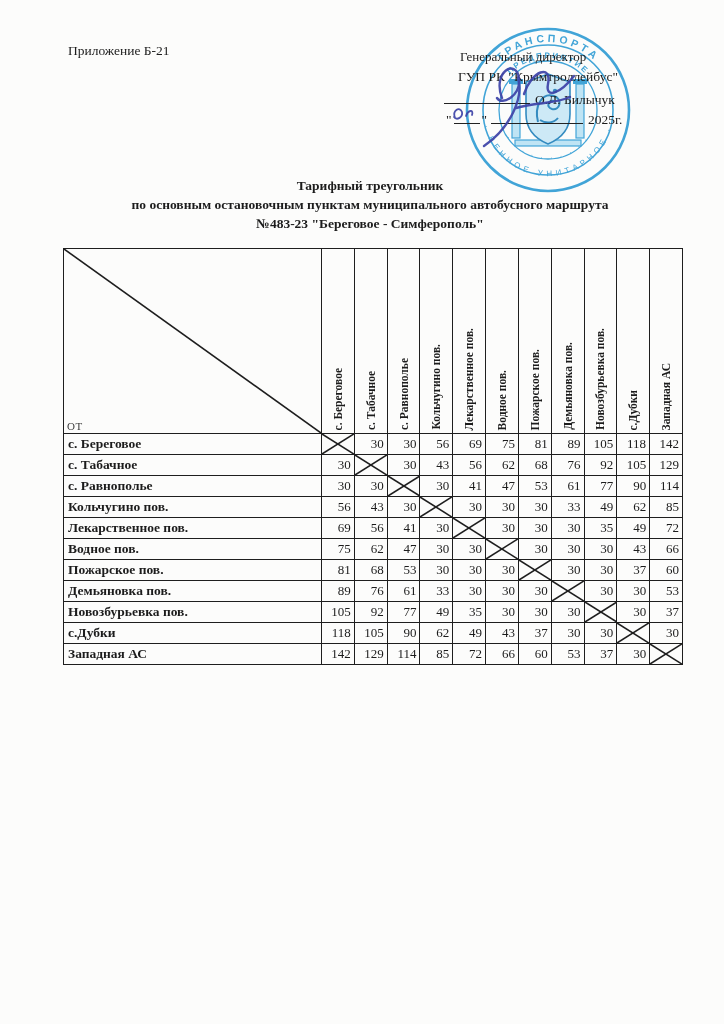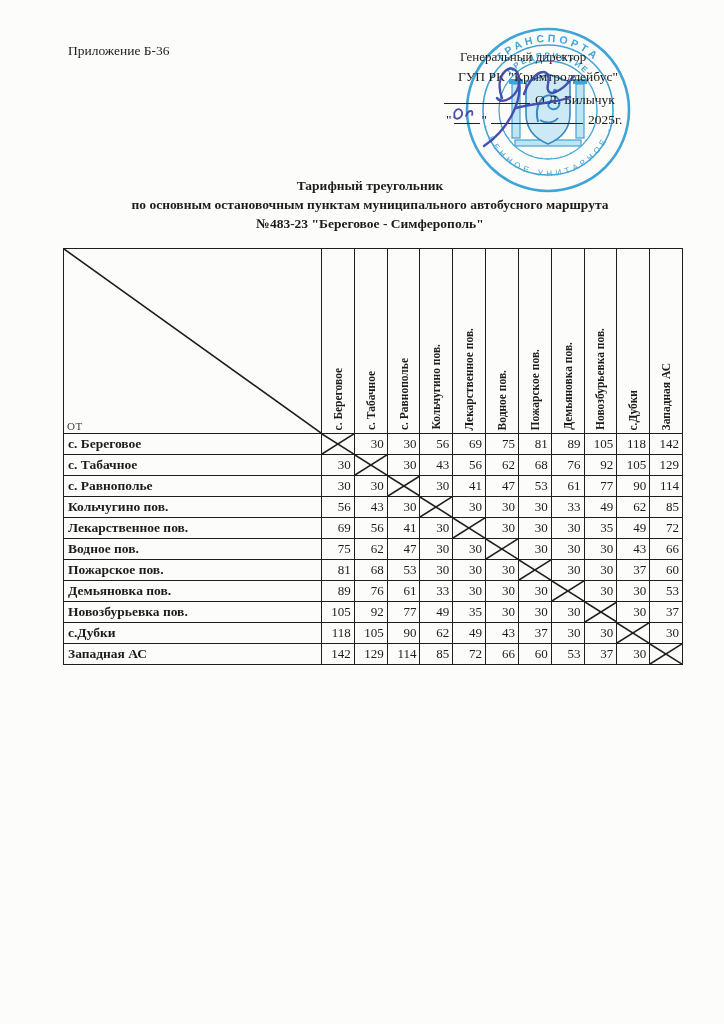--- a/index.html
+++ b/index.html
@@ -57,21 +57,21 @@
     text-align:right;font-size:13px;font-weight:normal;
     padding:1px 3px 1px 0;position:relative;height:18px;
   }
   .fare-table td.xcell svg{position:absolute;inset:0;width:100%;height:100%;display:block;}
 </style>
 </head>
 <body>
 
 <div class="page">
 
-  <div class="appendix">Приложение Б-36</div>
+  <div class="appendix">Приложение Б-21</div>
 
   <svg class="stamp" width="176" height="176" viewBox="0 0 176 176">
     <g fill="none" stroke="#2d9bd4">
       <circle cx="88" cy="88" r="81" stroke-width="2.6"></circle>
       <circle cx="88" cy="88" r="65" stroke-width="1.6"></circle>
       <circle cx="88" cy="88" r="49" stroke-width="1.3"></circle>
       <path id="arcTop" d="M 20,88 A 68,68 0 0 1 156,88" stroke="none"></path>
       <path id="arcTop2" d="M 36,88 A 52,52 0 0 1 140,88" stroke="none"></path>
       <path id="arcBot" d="M 22,88 A 66,66 0 0 0 154,88" stroke="none"></path>
       <path id="arcBot2" d="M 38,88 A 50,50 0 0 0 138,88" stroke="none"></path>

